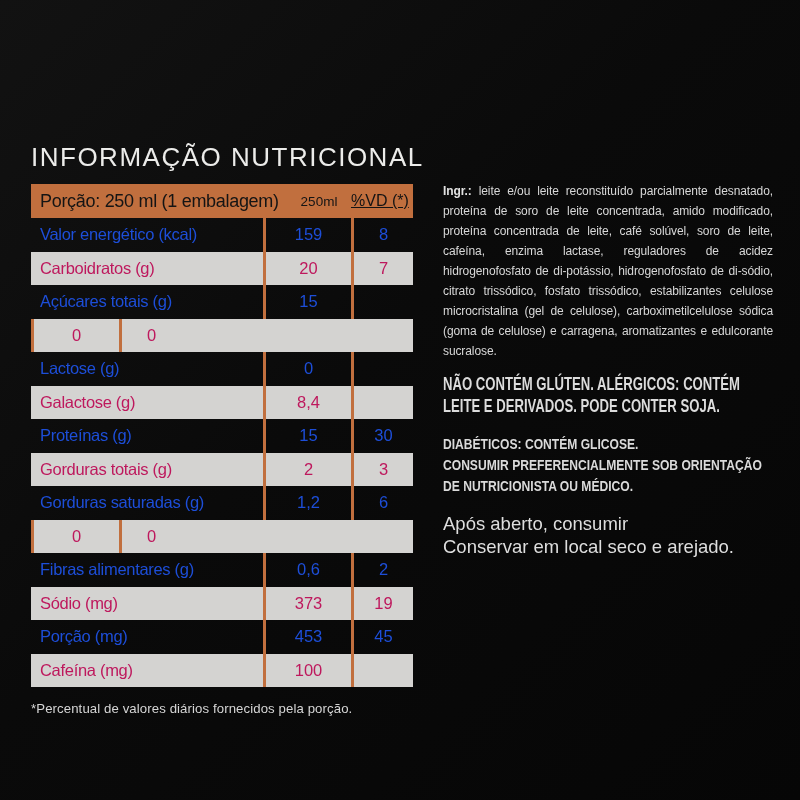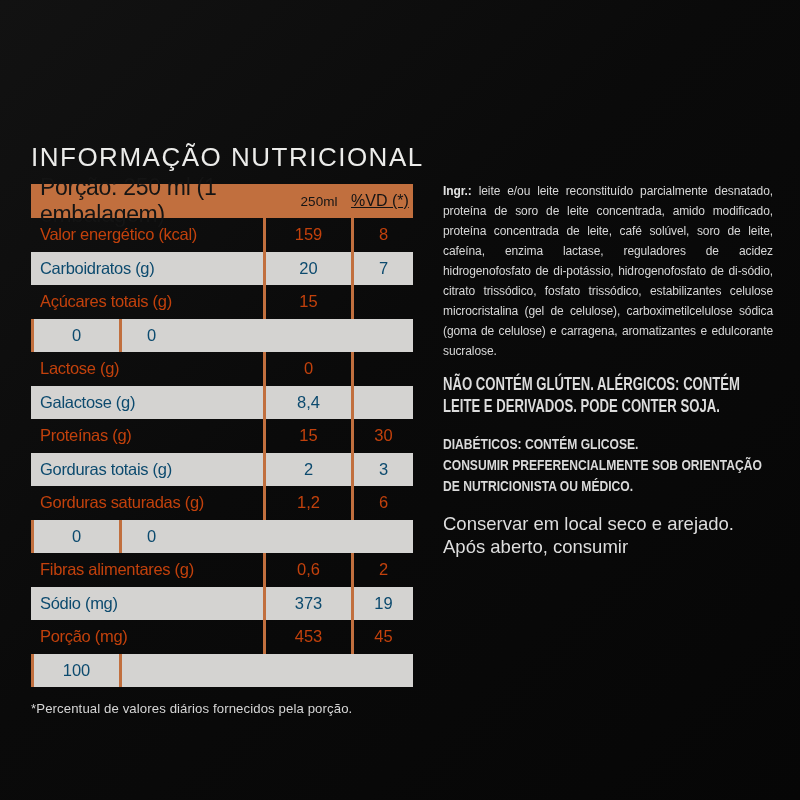--- a/index.html
+++ b/index.html
@@ -23,29 +23,29 @@
   .ntable {
     position: absolute;
     left: 31px; top: 184px; width: 382px;
   }
   .thead {
     display: flex; align-items: center;
     height: 34px;
     background: #c16f3e;
     color: #141414;
   }
-  .h-label { flex: 1; padding-left: 9px; font-size: 23px; letter-spacing: -0.3px; }
+  .h-label { flex: 1; padding-left: 9px; font-size: 18px; letter-spacing: -0.3px; }
   .h-amt  { width: 64px; text-align: center; font-size: 13.5px; }
   .h-vd   { width: 62px; text-align: left; font-size: 16px; text-decoration: underline; }
   .trow {
     display: flex; align-items: center;
     height: 33.5px;
   }
-  .trow.dark  { background: transparent; color: #c2410c; }
-  .trow.light { background: #d4d3d1; color: #0c4a6e; }
+  .trow.dark  { background: transparent; color: #1d4ed8; }
+  .trow.light { background: #d4d3d1; color: #be185d; }
   .c-label { flex: 1; padding-left: 9px; font-size: 16.5px; letter-spacing: -0.3px; height: 100%; display: flex; align-items: center; }
   .c-amt { width: 88px; height: 100%; border-left: 3px solid #c16f3e; display: flex; align-items: center; justify-content: center; font-size: 16.5px; }
   .c-vd  { width: 62px; height: 100%; border-left: 3px solid #c16f3e; display: flex; align-items: center; justify-content: center; font-size: 16.5px; }
   .footnote {
     position: absolute;
     left: 31px; top: 701px;
     color: #d6d6d6;
     font-size: 13.2px;
     letter-spacing: 0.1px;
   }
@@ -179,36 +179,39 @@
         <div class="c-vd">19</div>
       </div>
       <div class="trow dark">
         <div class="c-label">
           <span>Porção (mg)</span>
         </div>
         <div class="c-amt">453</div>
         <div class="c-vd">45</div>
       </div>
       <div class="trow light">
+        <div class="c-label">
+          <span>Cafeína (mg)</span>
+        </div>
         <div class="c-amt">100</div>
         <div class="c-vd"></div>
       </div>
     </div>
 </div>
 
 <div class="footnote">*Percentual de valores diários fornecidos pela porção.</div>
 
 <div class="rightcol">
   <p class="ingredients"><b>Ingr.:</b> <span>leite e/ou leite reconstituído parcialmente desnatado, proteína de soro de leite concentrada, amido modificado, proteína concentrada de leite, café solúvel, soro de leite, cafeína, enzima lactase, reguladores de acidez hidrogenofosfato de di-potássio, hidrogenofosfato de di-sódio, citrato trissódico, fosfato trissódico, estabilizantes celulose microcristalina (gel de celulose), carboximetilcelulose sódica (goma de celulose) e carragena, aromatizantes e edulcorante sucralose.</span></p>
   <div class="allergens">
       <div class="ln">NÃO CONTÉM GLÚTEN. ALÉRGICOS: CONTÉM</div>
       <div class="ln">LEITE E DERIVADOS. PODE CONTER SOJA.</div>
     </div>
   <div class="diabetics">
       <div class="ln">DIABÉTICOS: CONTÉM GLICOSE.</div>
       <div class="ln">CONSUMIR PREFERENCIALMENTE SOB ORIENTAÇÃO</div>
       <div class="ln">DE NUTRICIONISTA OU MÉDICO.</div>
     </div>
   <div class="storage">
+      <div class="ln">Após aberto, consumir</div>
       <div class="ln">Conservar em local seco e arejado.</div>
-      <div class="ln">Após aberto, consumir</div>
     </div>
 </div>
 
 </body></html>

